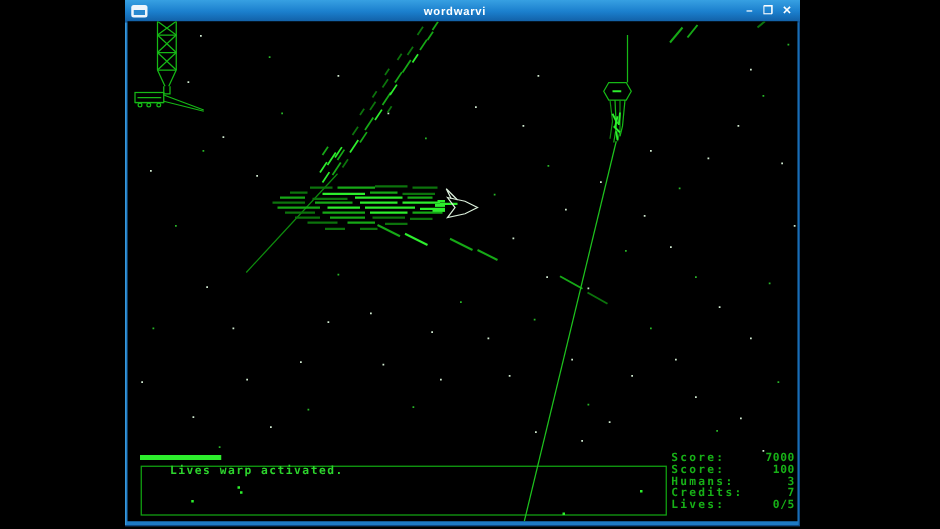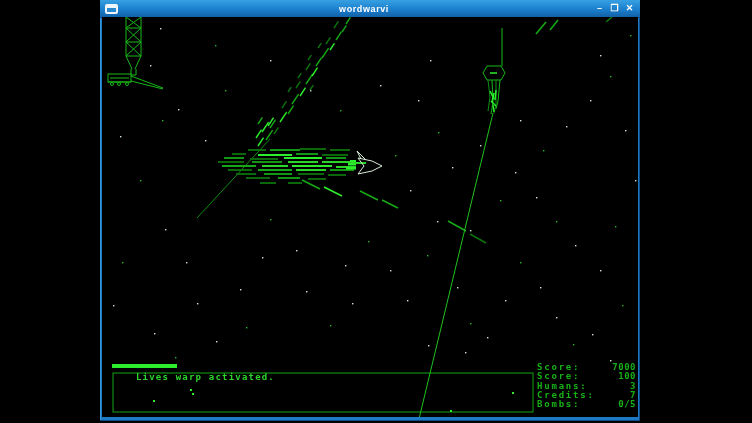--- a/index.html
+++ b/index.html
@@ -277,20 +277,20 @@
         </div>
         <div class="stat-row">
           <span class="lbl">Humans:</span>
           <span class="val">3</span>
         </div>
         <div class="stat-row">
           <span class="lbl">Credits:</span>
           <span class="val">7</span>
         </div>
         <div class="stat-row">
-          <span class="lbl">Bombs:</span>
+          <span class="lbl">Lives:</span>
           <span class="val">0/5</span>
         </div>
       </div>
     </div>
 
   </div>
 </div>
 
 </body></html>

